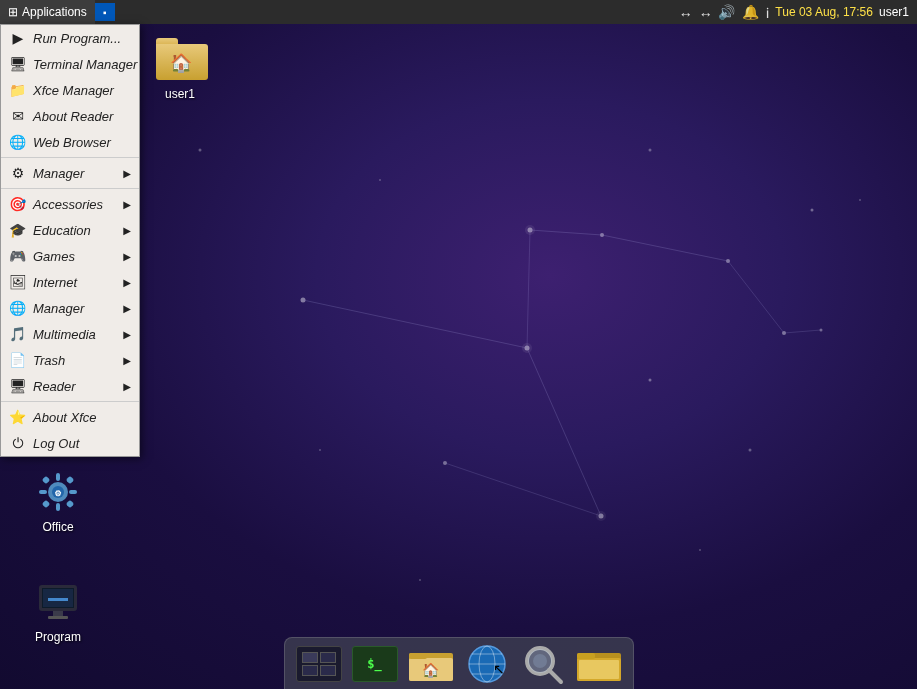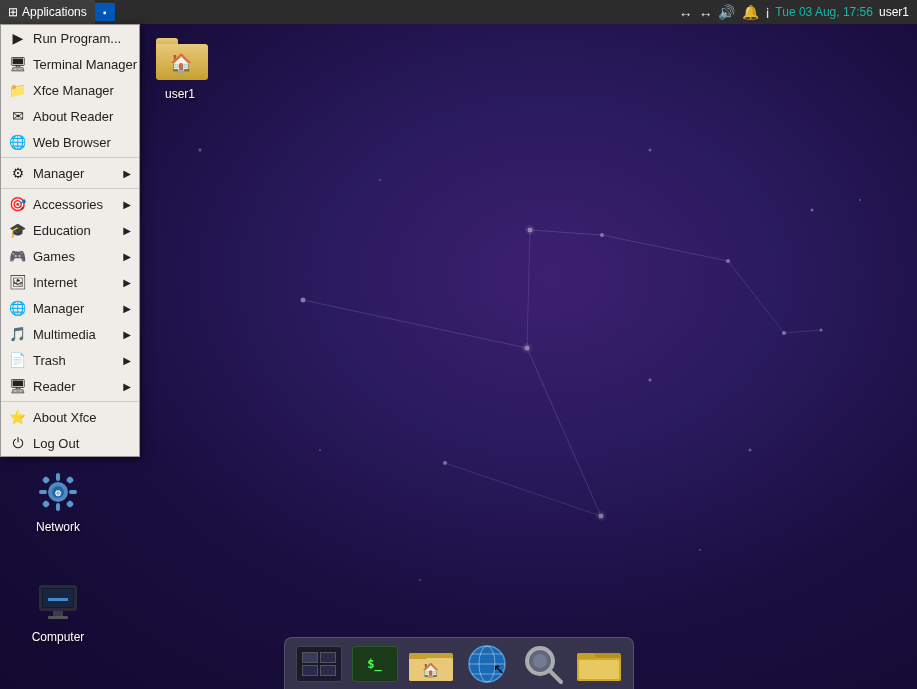--- a/index.html
+++ b/index.html
@@ -65,21 +65,21 @@
       color: white;
       font-size: 12px;
     }
     .taskbar-icon {
       font-size: 14px;
       cursor: pointer;
       opacity: 0.85;
     }
     .taskbar-time {
       font-size: 12px;
-      color: #14b8a6;
+      color: #fde047;
     }
     .taskbar-user {
       font-size: 12px;
       color: white;
     }
     .taskbar-blue-btn {
       background: #0057b8;
       width: 20px;
       height: 18px;
       display: flex;
@@ -114,20 +114,21 @@
       height: 18px;
       display: flex;
       align-items: center;
       justify-content: center;
       font-size: 14px;
       flex-shrink: 0;
     }
     .menu-item-label {
       flex: 1;
       white-space: nowrap;
+      font-style: italic;
     }
     .menu-item-arrow {
       font-size: 10px;
       margin-left: auto;
     }
     .menu-separator {
       height: 1px;
       background: #ccc;
       margin: 2px 0;
     }
@@ -451,38 +452,38 @@
         <rect x="21" y="34" width="4" height="8" rx="2" fill="#5599cc"></rect>
         <rect x="4" y="21" width="8" height="4" rx="2" fill="#5599cc"></rect>
         <rect x="34" y="21" width="8" height="4" rx="2" fill="#5599cc"></rect>
         <rect x="8" y="8" width="6" height="6" rx="2" fill="#5599cc" transform="rotate(45 11 11)"></rect>
         <rect x="32" y="8" width="6" height="6" rx="2" fill="#5599cc" transform="rotate(45 35 11)"></rect>
         <rect x="8" y="32" width="6" height="6" rx="2" fill="#5599cc" transform="rotate(45 11 35)"></rect>
         <rect x="32" y="32" width="6" height="6" rx="2" fill="#5599cc" transform="rotate(45 35 35)"></rect>
         <text x="23" y="27" text-anchor="middle" fill="white" font-size="8" font-weight="bold">⚙</text>
       </svg>
     </div>
-    <span class="icon-label">Network</span>
+    <span class="icon-label">Office</span>
   </div>
 
   <div class="desktop-icon" style="top:578px; left:18px;">
     <div class="icon-img">
       <svg width="46" height="46" viewBox="0 0 46 46">
 
         <rect x="4" y="6" width="38" height="26" rx="3" fill="#2a2a3a"></rect>
         <rect x="7" y="9" width="32" height="20" fill="#0d1b2a"></rect>
 
         <rect x="18" y="32" width="10" height="6" fill="#3a3a4a"></rect>
         <rect x="13" y="37" width="20" height="3" rx="1" fill="#555"></rect>
 
         <rect x="8" y="10" width="30" height="18" fill="#1a2a4a" opacity="0.8"></rect>
         <text x="23" y="22" text-anchor="middle" fill="#4488cc" font-size="10">▬▬</text>
       </svg>
     </div>
-    <span class="icon-label">Computer</span>
+    <span class="icon-label">Program</span>
   </div>
 
   <div class="taskbar-bottom">
 
     <div class="dock-item">
       <div class="dock-terminal">
         <div style="display:grid; grid-template-columns: 1fr 1fr; gap:2px; width:40px; height:30px; padding:3px;">
           <div style="background:#3a3a5a; border:1px solid #555;"></div>
           <div style="background:#2a2a4a; border:1px solid #555;"></div>
           <div style="background:#2a2a4a; border:1px solid #555;"></div>

